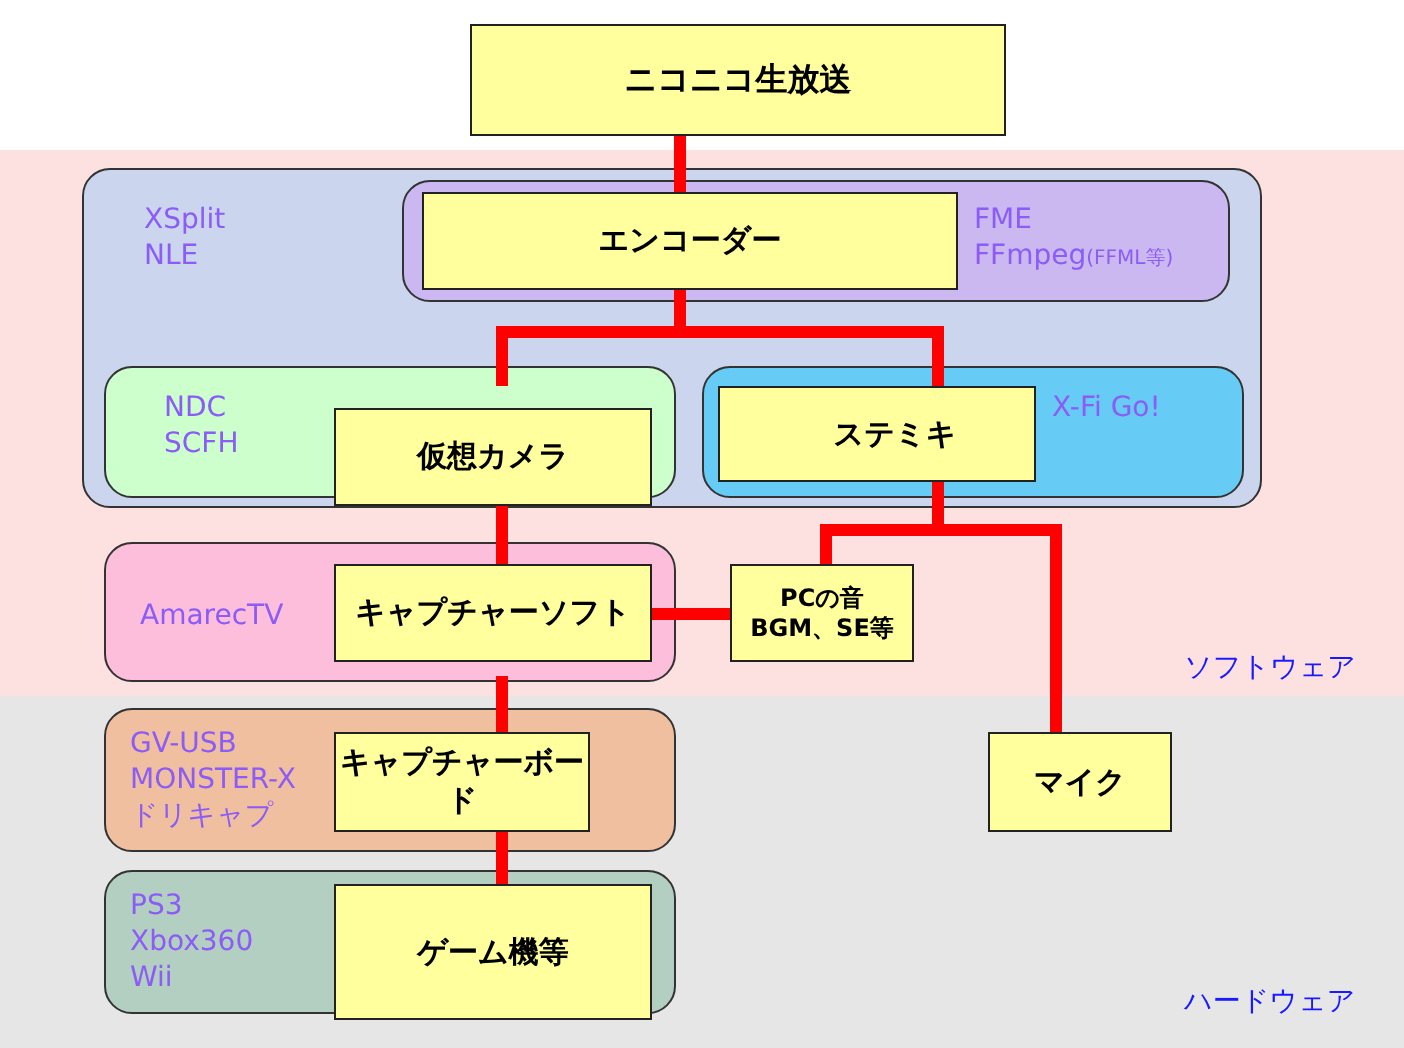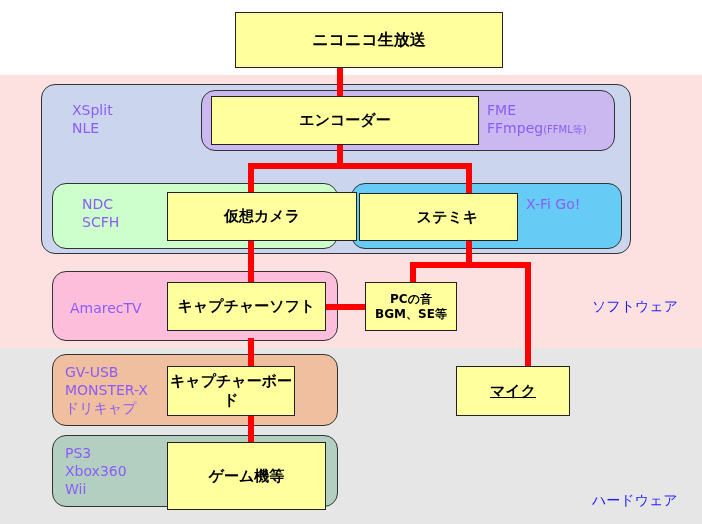--- a/index.html
+++ b/index.html
@@ -54,23 +54,23 @@
 <div class="abs line" style="left:466px;top:240px;width:6px;height:28px;"></div>
 <div class="abs line" style="left:410px;top:262px;width:120px;height:6px;"></div>
 <div class="abs line" style="left:410px;top:262px;width:6px;height:22px;"></div>
 <div class="abs line" style="left:525px;top:262px;width:6px;height:106px;"></div>
 <div class="abs line" style="left:325px;top:304px;width:42px;height:6px;"></div>
 <div class="abs line" style="left:248px;top:338px;width:6px;height:30px;"></div>
 <div class="abs line" style="left:248px;top:415px;width:6px;height:32px;"></div>
 
 <div class="abs node" style="left:211px;top:12px;width:268px;height:56px;font-size:16px;margin-left:24px;">ニコニコ生放送</div>
 <div class="abs node" style="left:211px;top:96px;width:268px;height:49px;">エンコーダー</div>
-<div class="abs node" style="left:167px;top:192px;width:190px;height:49px;">仮想カメラ</div>
+<div class="abs node" style="left:167px;top:204px;width:159px;height:49px;">仮想カメラ</div>
 <div class="abs node" style="left:359px;top:193px;width:159px;height:48px;padding-left:18px;">ステミキ</div>
 <div class="abs node" style="left:167px;top:282px;width:159px;height:49px;">キャプチャーソフト</div>
 <div class="abs node" style="left:365px;top:282px;width:92px;height:49px;font-size:12px;white-space:pre-line;">PCの音
 BGM、SE等</div>
 <div class="abs node" style="left:167px;top:366px;width:128px;height:50px;">キャプチャーボード</div>
-<div class="abs node" style="left:456px;top:366px;width:114px;height:50px;text-decoration:underline;">マイク</div>
+<div class="abs node" style="left:494px;top:366px;width:92px;height:50px;">マイク</div>
 <div class="abs node" style="left:167px;top:442px;width:159px;height:68px;">ゲーム機等</div>
 
-<div class="abs zone" style="left:592px;top:298px;">ソフトウェア</div>
+<div class="abs zone" style="left:592px;top:325px;">ソフトウェア</div>
 <div class="abs zone" style="left:592px;top:492px;">ハードウェア</div>
 
 </body></html>

